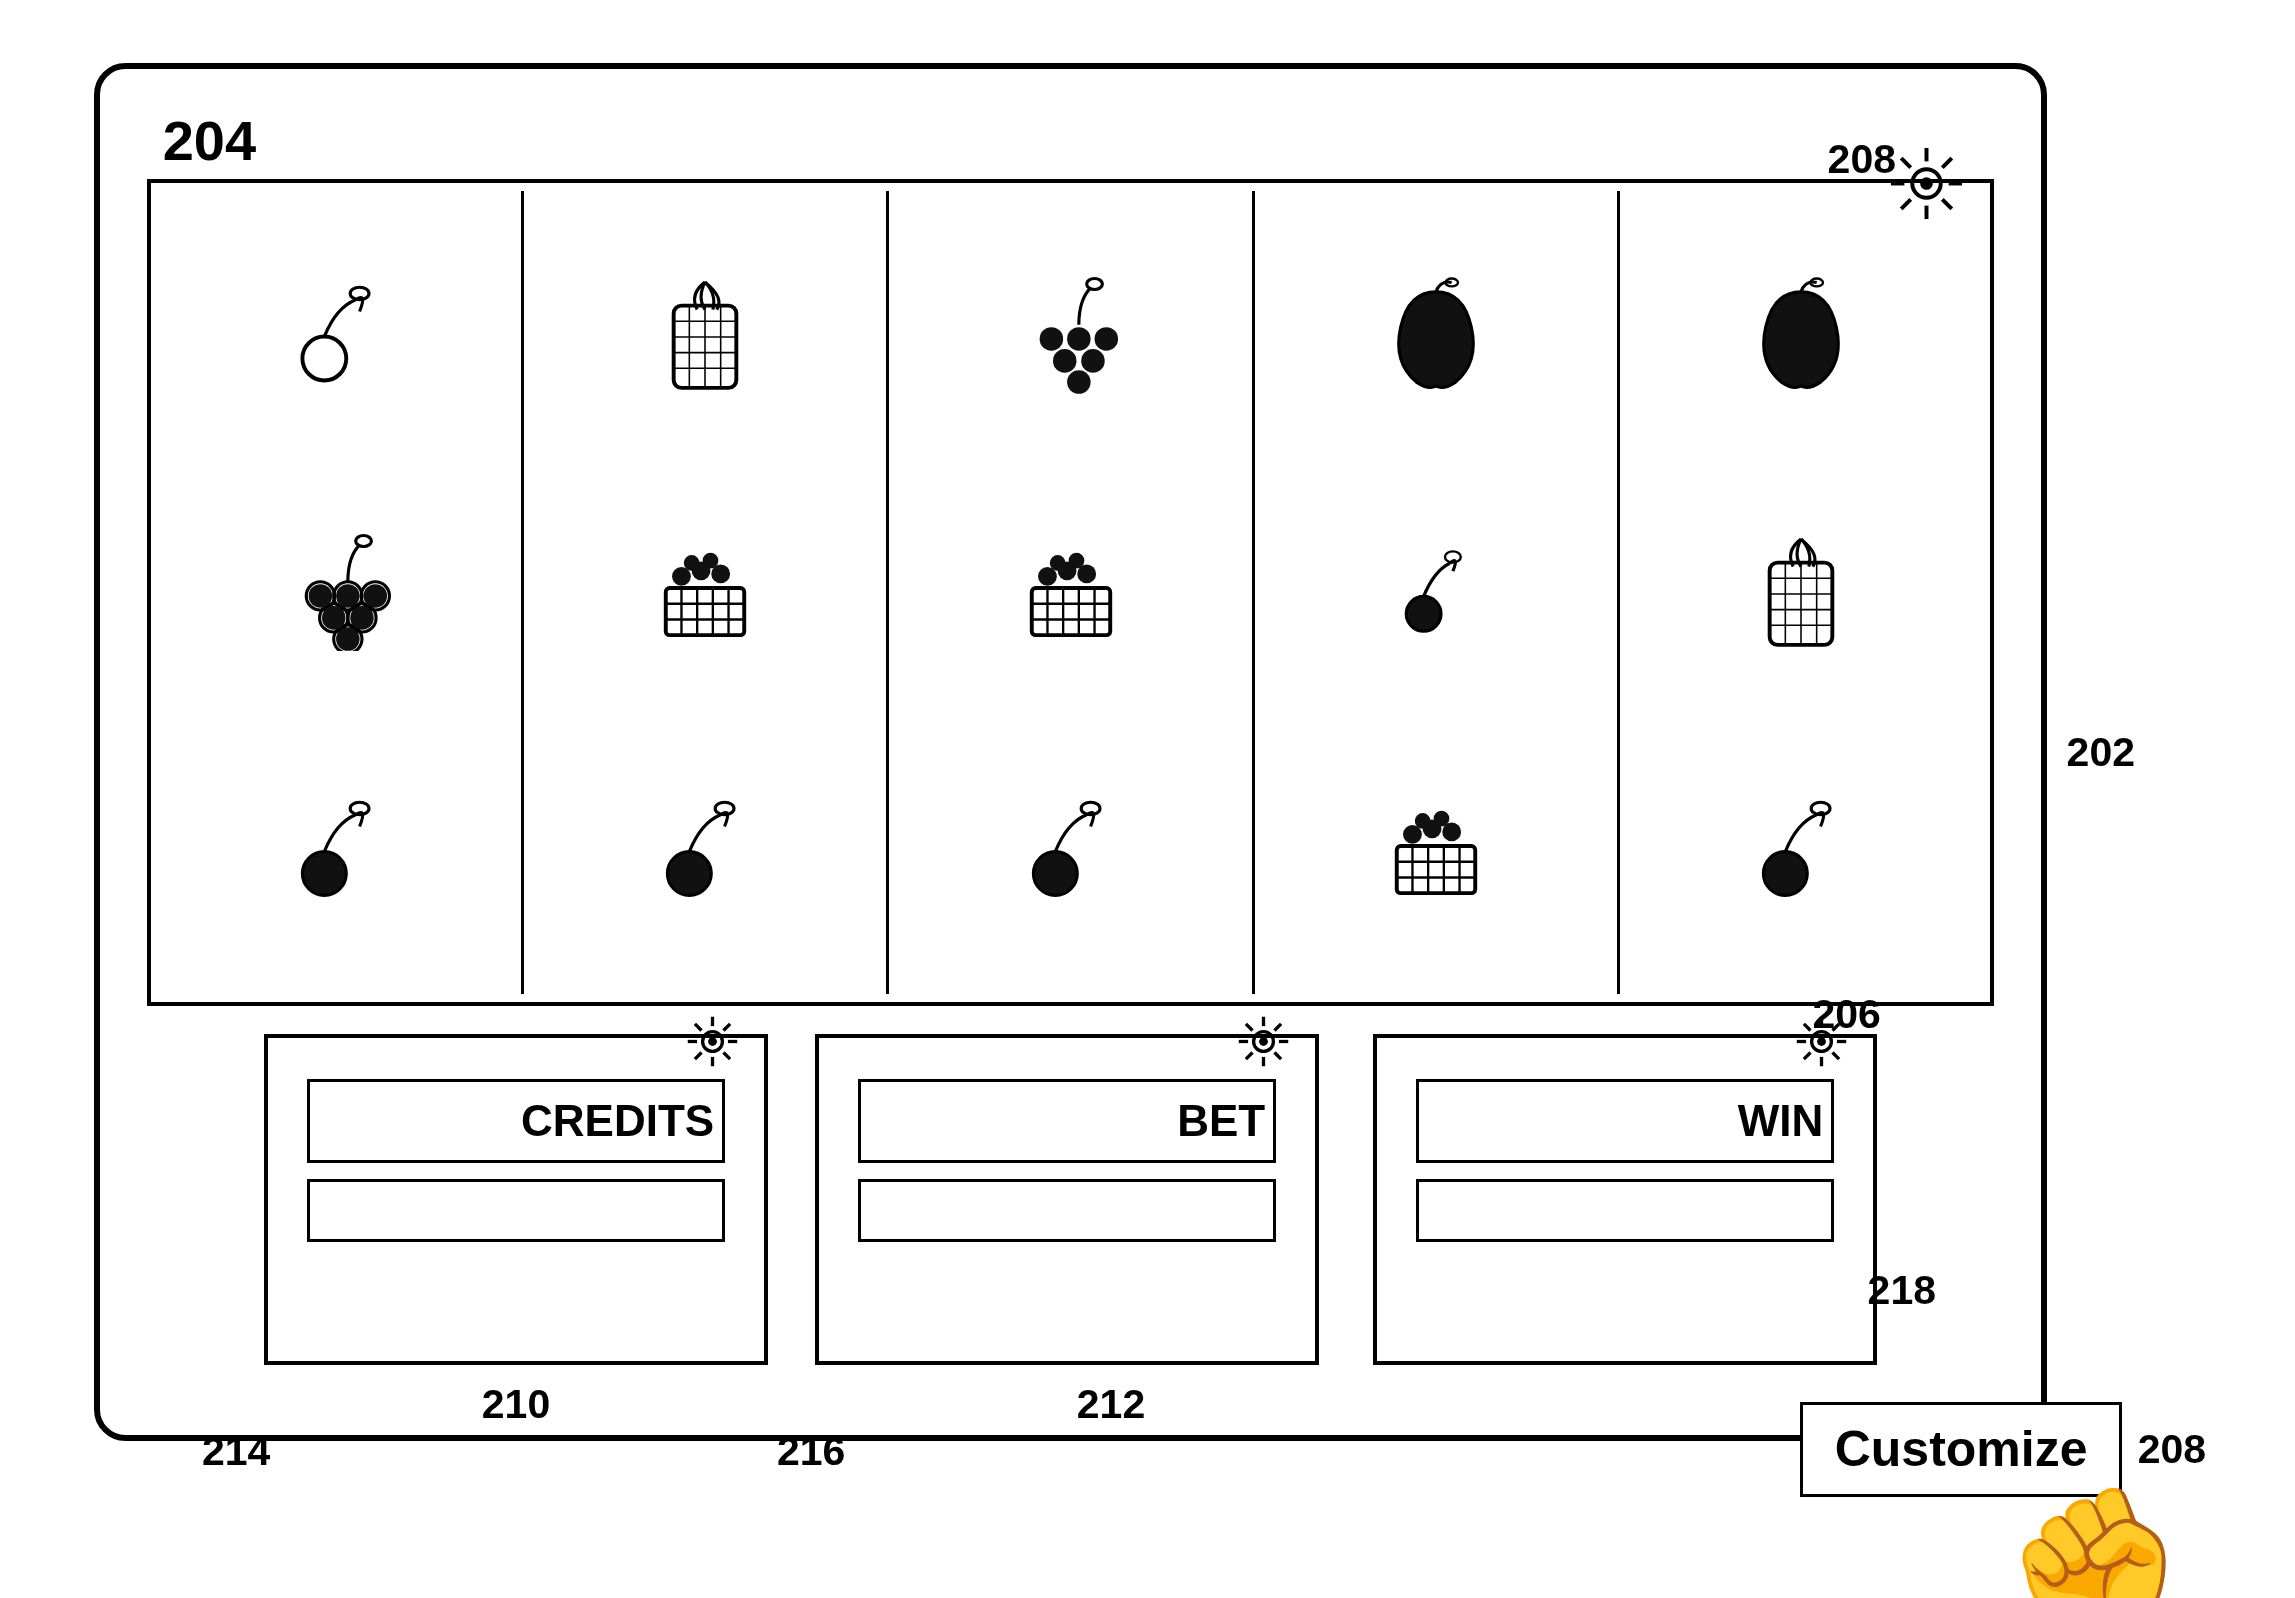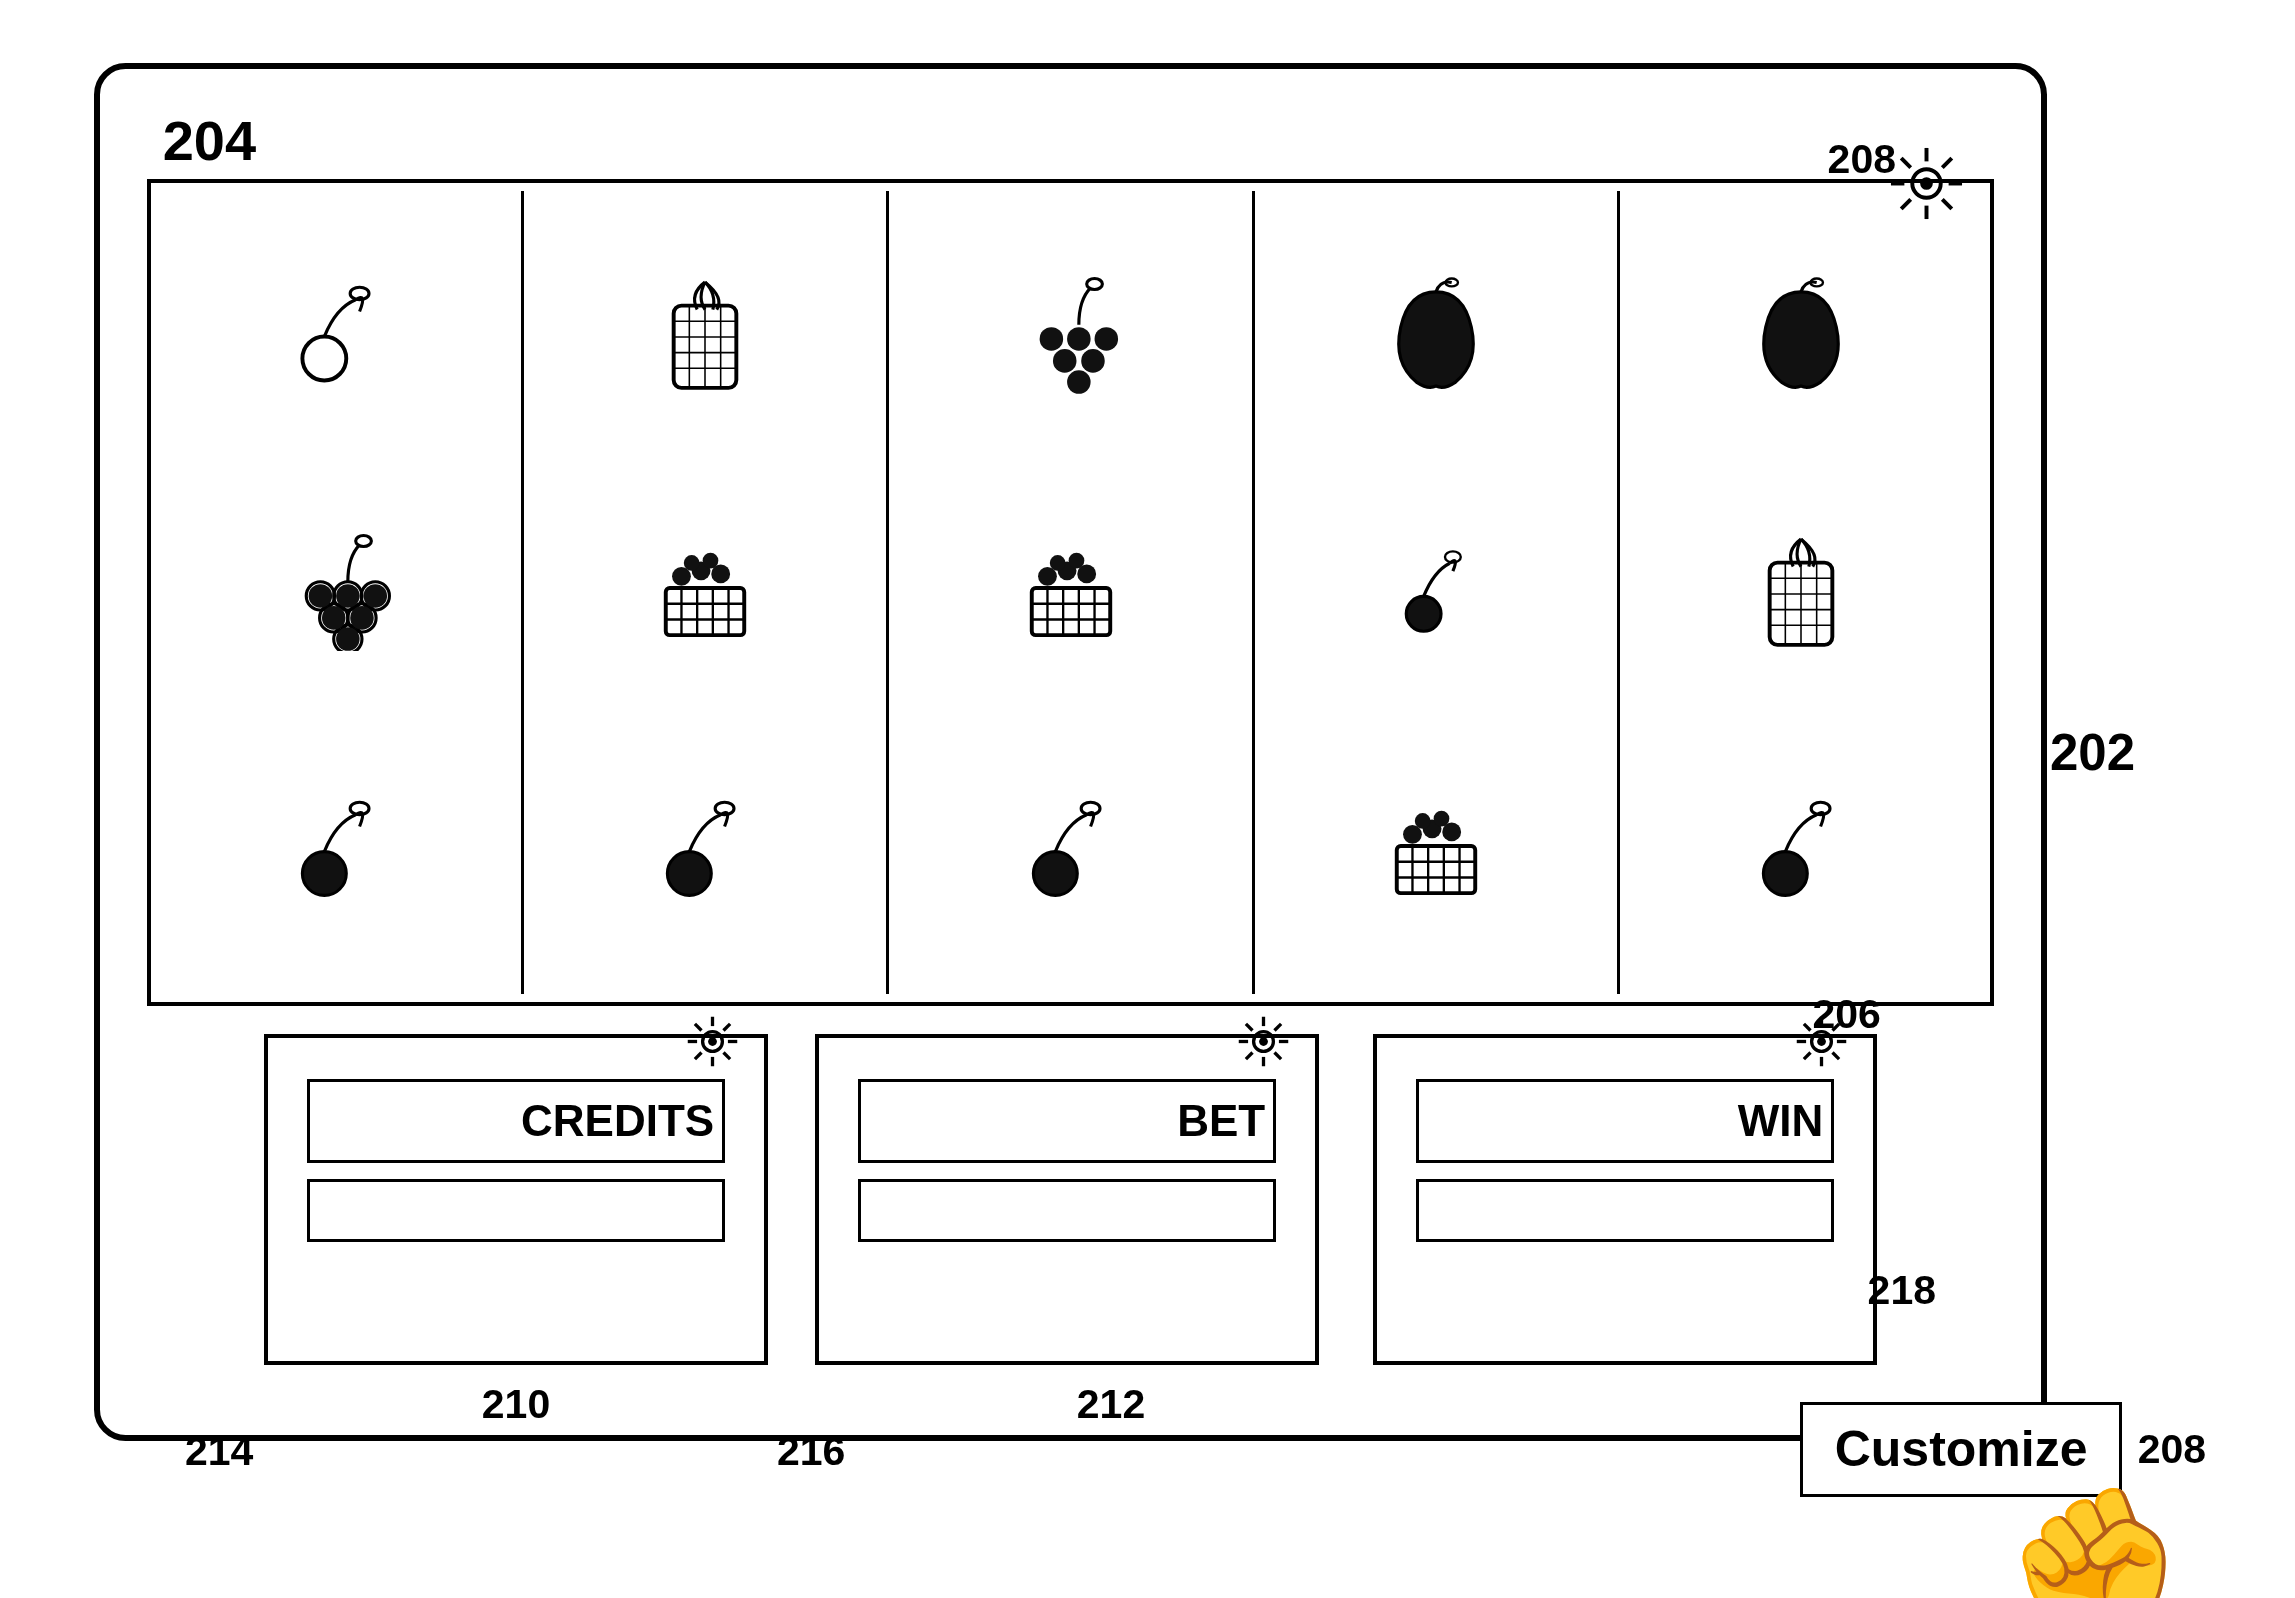--- a/index.html
+++ b/index.html
@@ -23,21 +23,21 @@
       border-radius: 31.5px;
       background: #fff;
     }
 
     
     .label-202 {
       position: absolute;
       right: -94px;
       top: 50%;
       transform: translateY(-50%);
-      font-size: 51px;
+      font-size: 41px;
       font-weight: bold;
     }
 
     
     .inner-content {
       position: absolute;
       top: 47px;
       left: 47px;
       right: 47px;
       bottom: 47px;
@@ -506,21 +506,21 @@
           <div style="position:absolute; top:-47px; right:-7.9px; font-size:41px; font-weight:bold;">206</div>
 
           <div style="position:absolute; bottom:47px; right:-63px; font-size:41px; font-weight:bold;">218</div>
           <div class="panel-label-box">WIN</div>
           <div class="panel-value-box"></div>
         </div>
       </div>
 
     </div>
 
-    <div style="position:absolute; bottom:-87px; left:38px; font-size:41px; font-weight:bold;">214</div>
+    <div style="position:absolute; bottom:-87px; left:55px; font-size:41px; font-weight:bold;">214</div>
 
     <div style="position:absolute; bottom:-87px; left:630px; font-size:41px; font-weight:bold;">216</div>
 
   </div>
 </div>
 
 <div class="customize-area">
   <div style="position:relative; display:inline-block;">
     <button class="customize-btn">Customize</button>
     <div class="label-208-bottom">208</div>

